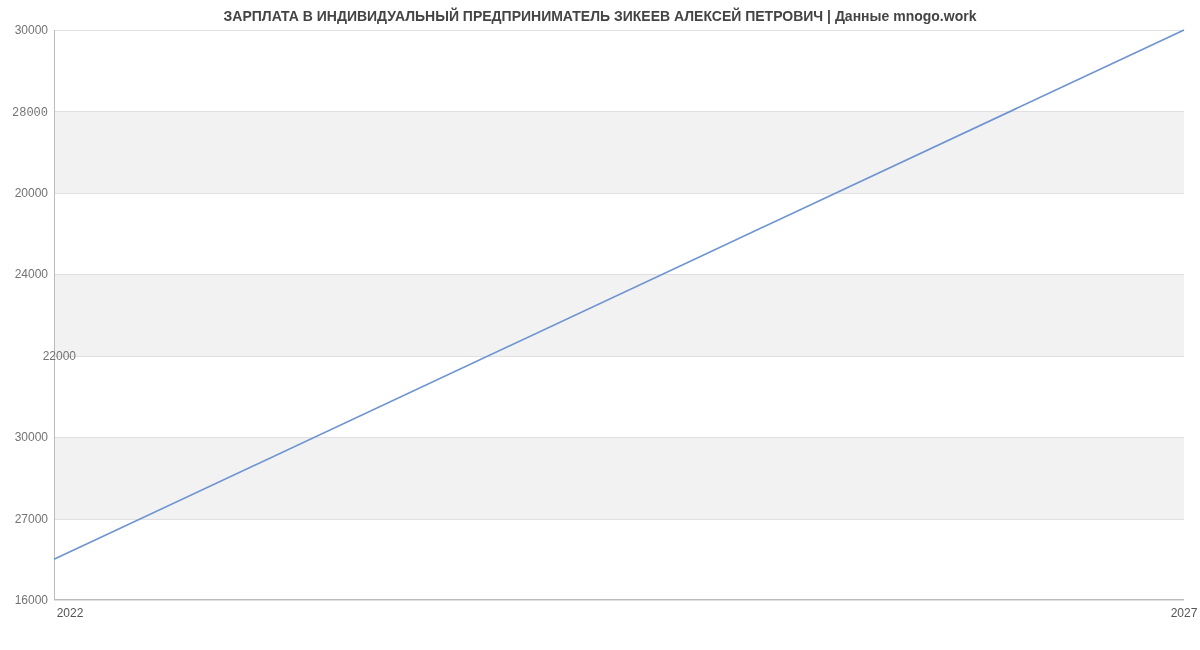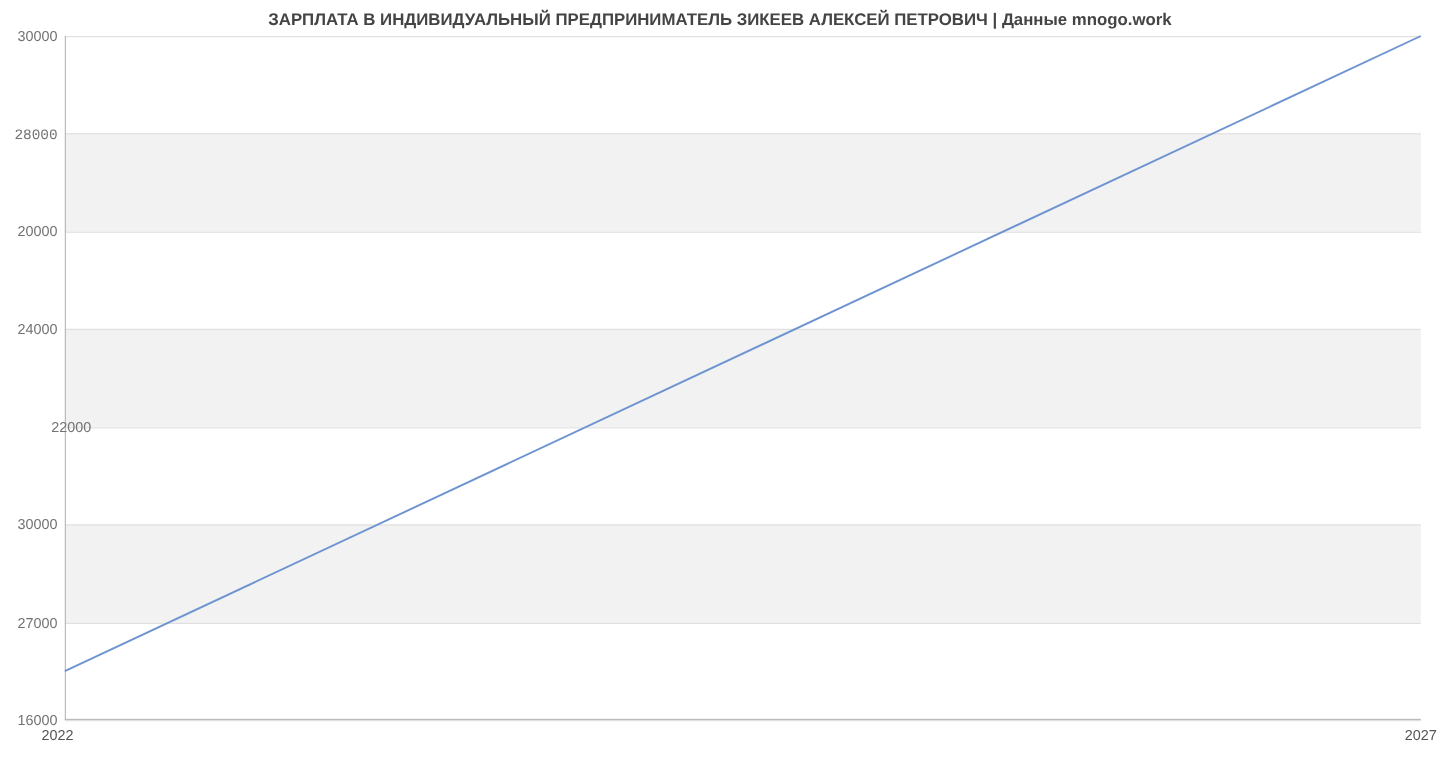--- a/index.html
+++ b/index.html
@@ -123,16 +123,16 @@
       <div class="ytick" style="position: absolute; right: 1152px; top: 600px;">16000</div>
       <div class="ytick" style="position: absolute; right: 1152px; top: 518.571px;">27000</div>
       <div class="ytick" style="position: absolute; right: 1152px; top: 437.143px;">30000</div>
       <div class="ytick" style="position: absolute; right: 1124px; top: 355.714px;">22000</div>
       <div class="ytick" style="position: absolute; right: 1152px; top: 274.286px;">24000</div>
       <div class="ytick" style="position: absolute; right: 1152px; top: 192.857px;">20000</div>
       <div class="ytick" style="position: absolute; right: 1152px; top: 113px; font-family: Liberation Mono, monospace;">28000</div>
       <div class="ytick" style="position: absolute; right: 1152px; top: 30px;">30000</div>
     </div>
   <div id="xticks">
-      <div class="xtick" style="left: 48px; top: 606px;">2022</div>
+      <div class="xtick" style="left: 70px; top: 606px;">2022</div>
       <div class="xtick" style="left: 1184px; top: 606px;">2027</div>
     </div>
 </div>
 
 </body></html>

